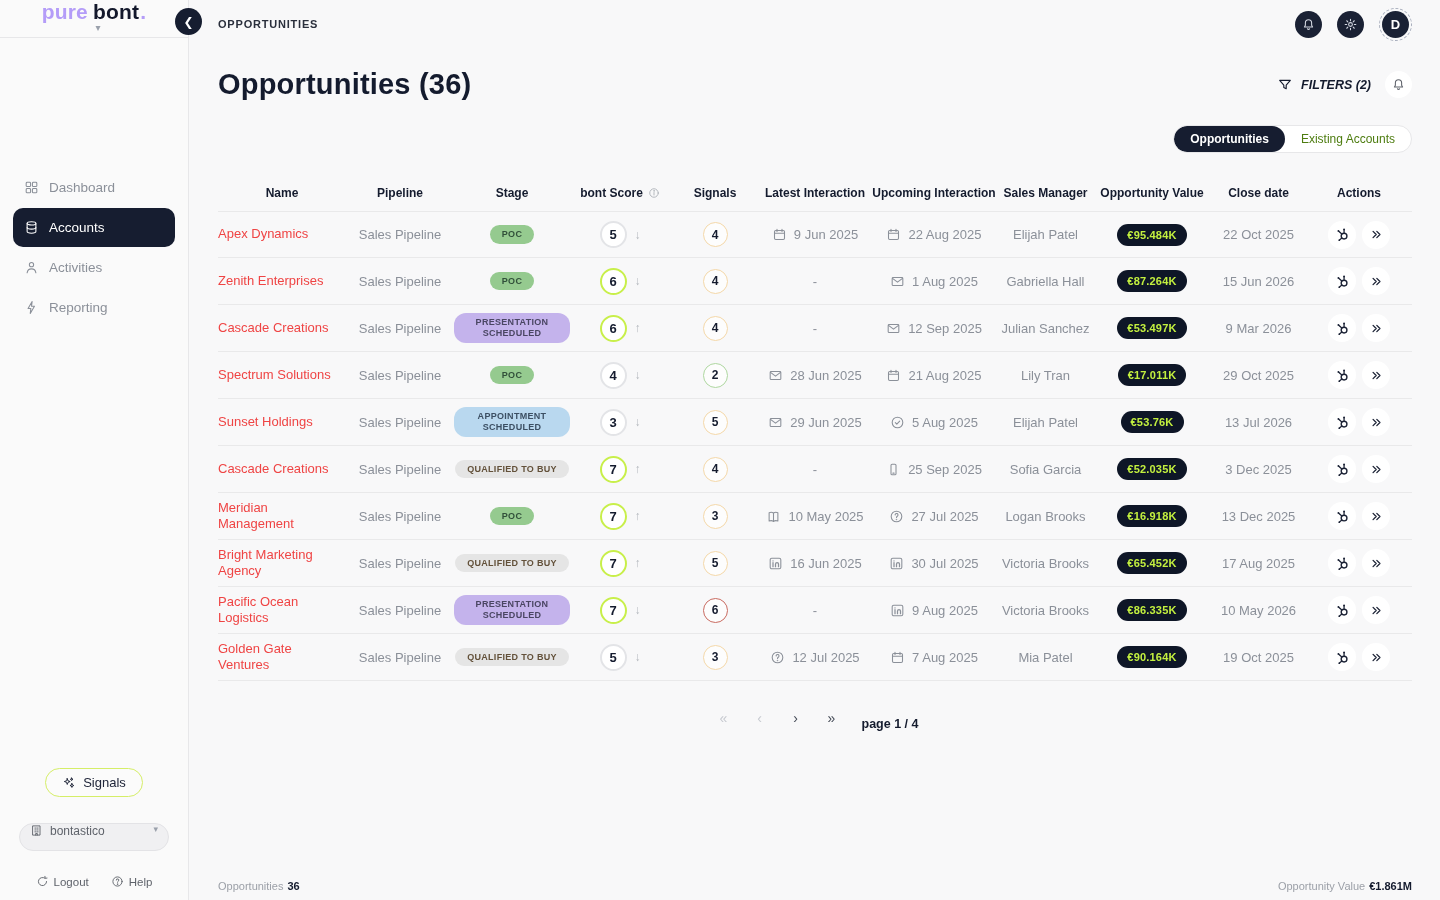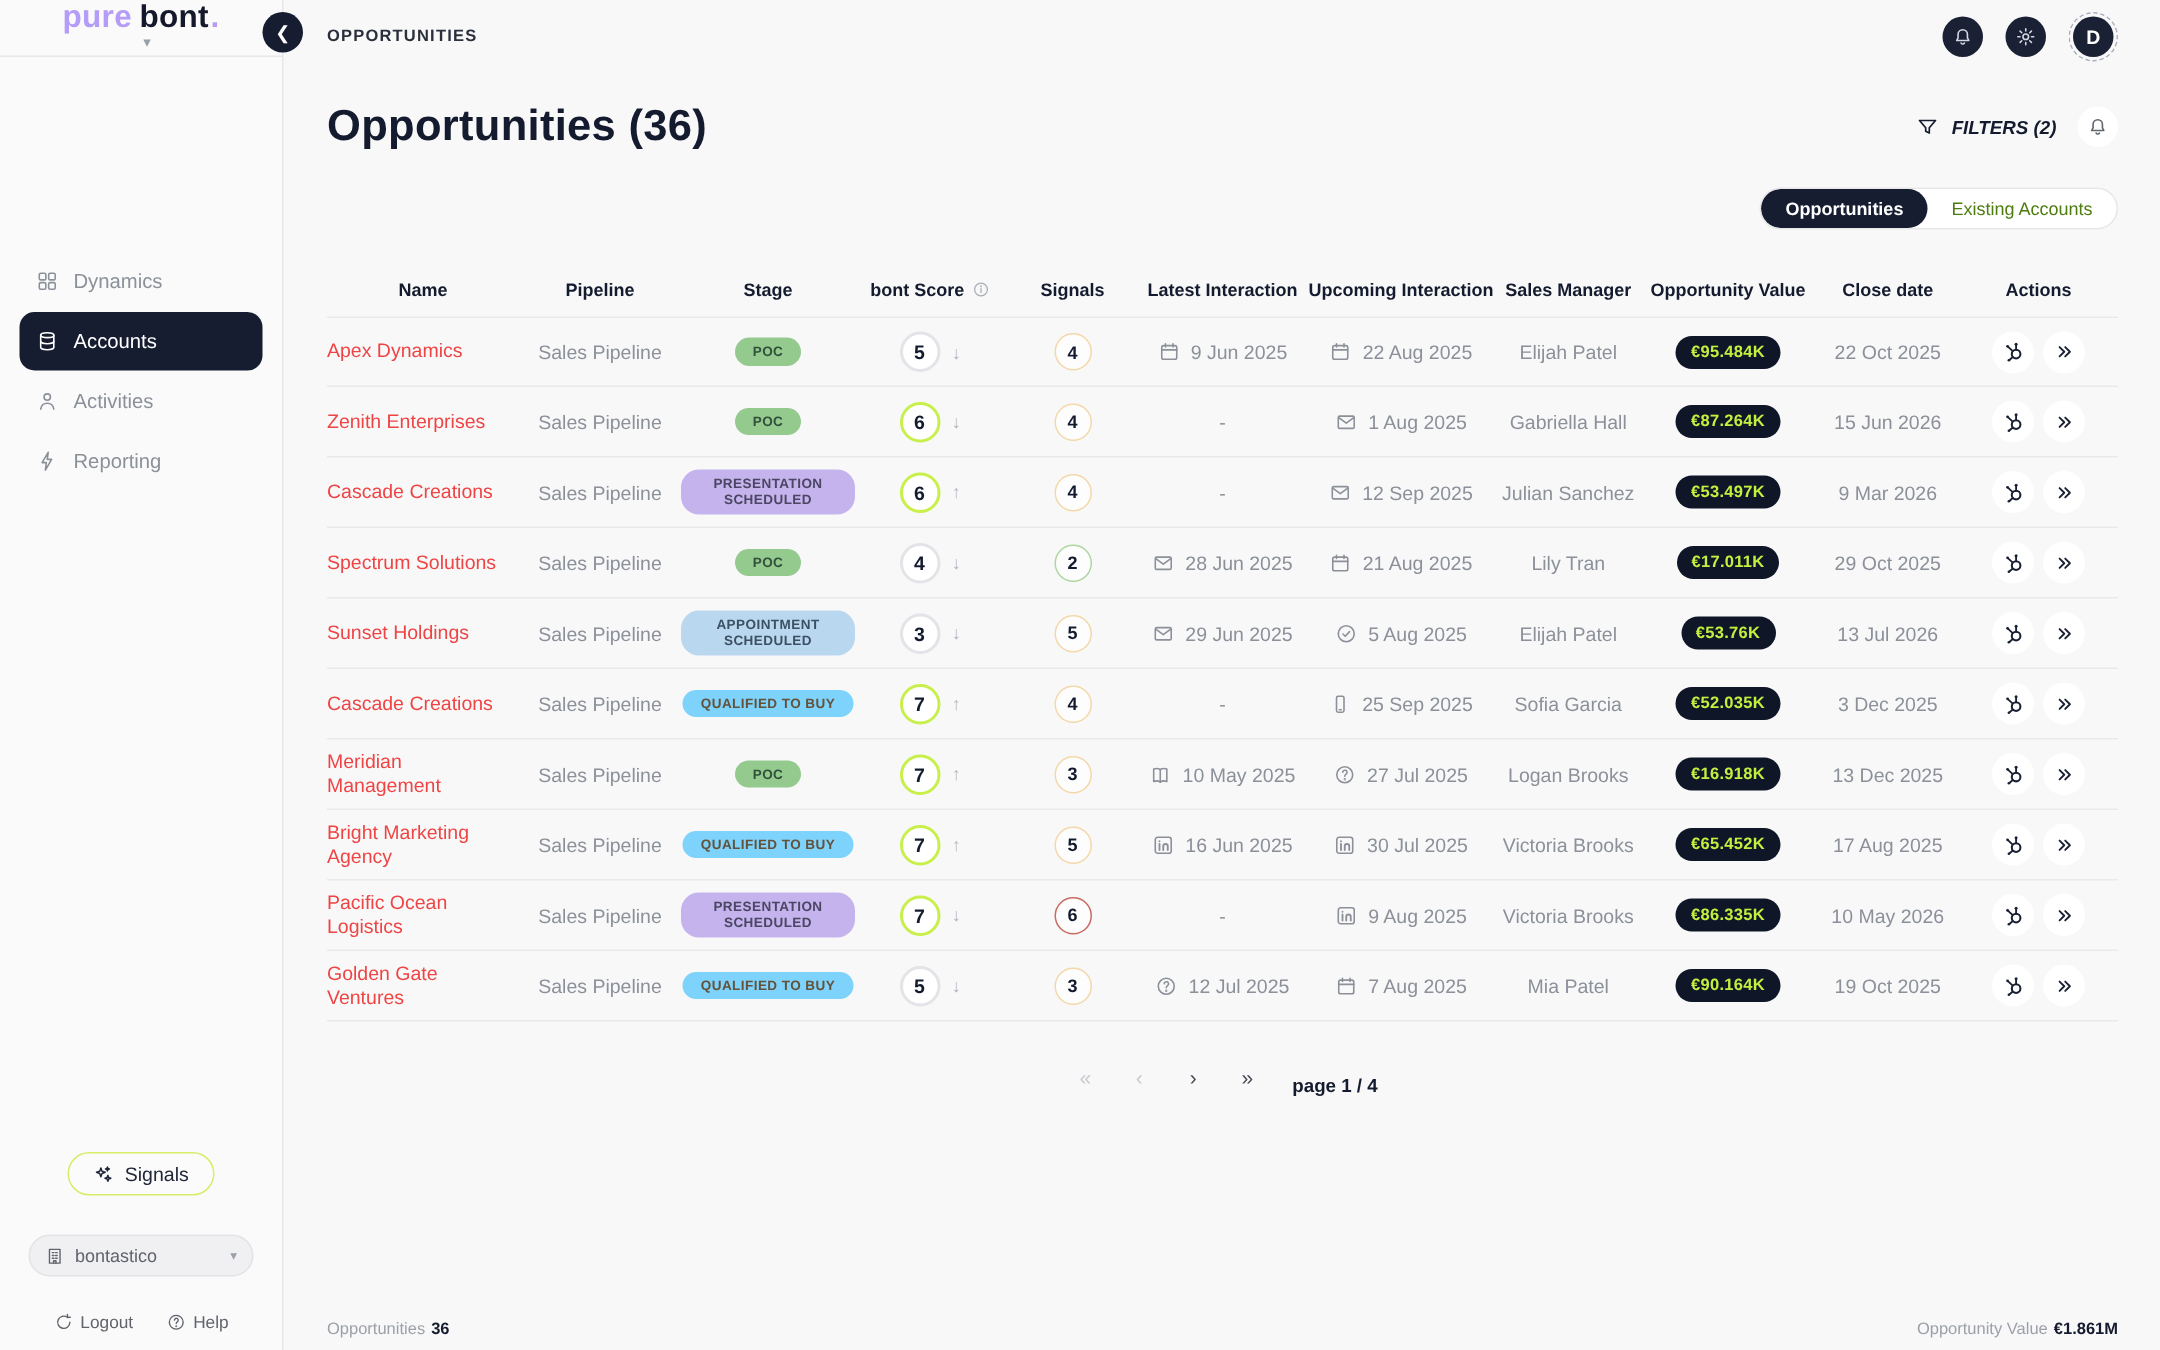--- a/index.html
+++ b/index.html
@@ -38,21 +38,21 @@
   .nav-item.active { background:#161d30; color:#ffffff; }
   .nav-item.active .ic { color:#ffffff; }
 
   .sidebar-bottom { margin-top:auto; display:flex; flex-direction:column; align-items:center; padding-bottom:12px; }
   .signals-btn {
     display:flex; align-items:center; gap:7px; padding:6px 16px;
     border:1.5px solid #d5ee67; border-radius:18px; background:#fbfbfb;
     font-size:13px; color:#20263a; cursor:pointer;
   }
   .org-select {
-    margin-top:26px; width:150px; height:28px; display:flex; align-items:center; gap:7px;
+    margin-top:26px; width:150px; height:28px; display:flex; align-items:flex-start; gap:7px;
     background:#f0f0f2; border:1px solid #e3e3e6; border-radius:16px; padding:0 10px;
     font-size:12px; color:#5f636b; cursor:pointer;
   }
   .org-select .chev { margin-left:auto; color:#9aa0ab; font-size:9px; }
   .sidebar-links { margin-top:24px; display:flex; gap:22px; }
   .side-link { display:flex; align-items:center; gap:5px; font-size:11.5px; color:#5f636b; cursor:pointer; }
   .side-link .ic { width:13px; height:13px; }
 
   .collapse-btn {
     position:absolute; left:175px; top:8px; z-index:5;
@@ -106,21 +106,21 @@
   .trow:first-of-type { border-top:1px solid #e9e9ea; }
   .td { display:flex; justify-content:center; align-items:center; font-size:13px; color:#8b9099; text-align:center; }
   .td.name { justify-content:flex-start; text-align:left; color:#ef4444; line-height:1.25; padding-right:8px;}
   .badge {
     font-size:9px; font-weight:700; letter-spacing:.3px; text-transform:uppercase;
     padding:4px 12px; border-radius:12px; color:#3f4556; line-height:1.2; text-align:center; max-width:116px;
   }
   .badge.green  { background:#95ca8f; color:#31503a;}
   .badge.purple { background:#c4b3ec; color:#4a4663;}
   .badge.blue   { background:#b9d8ef; color:#3c4f63;}
-  .badge.peach  { background:#7dd3fc; color:#63513a;}
+  .badge.peach  { background:#e5e5e5; color:#63513a;}
   .score-wrap { display:flex; align-items:center; gap:8px; }
   .score {
     width:27px; height:27px; border-radius:50%; background:#ffffff;
     display:flex; align-items:center; justify-content:center;
     font-size:13px; font-weight:700; color:#141b2e; border:2px solid #e3e4e7;
   }
   .score.high { border-color:#c8ef4a; }
   .trend { font-size:12px; color:#b3b7bd; }
   .signal {
     width:25px; height:25px; border-radius:50%; background:#fdfdfd;
@@ -261,21 +261,21 @@
           <span class="bont">bont</span>
           <span class="dot bont">.</span>
       </span>
       <span class="logo-chev">▾</span>
     </div>
     <nav class="nav" id="nav-list">
         <div class="nav-item">
           <svg class="ic">
             <use href="#dashboard-icon"></use>
           </svg>
-          <span>Dynamics</span>
+          <span>Dashboard</span>
         </div>
         <div class="nav-item active">
           <svg class="ic">
             <use href="#accounts-icon"></use>
           </svg>
           <span>Accounts</span>
         </div>
         <div class="nav-item">
           <svg class="ic">
             <use href="#activities-icon"></use>

